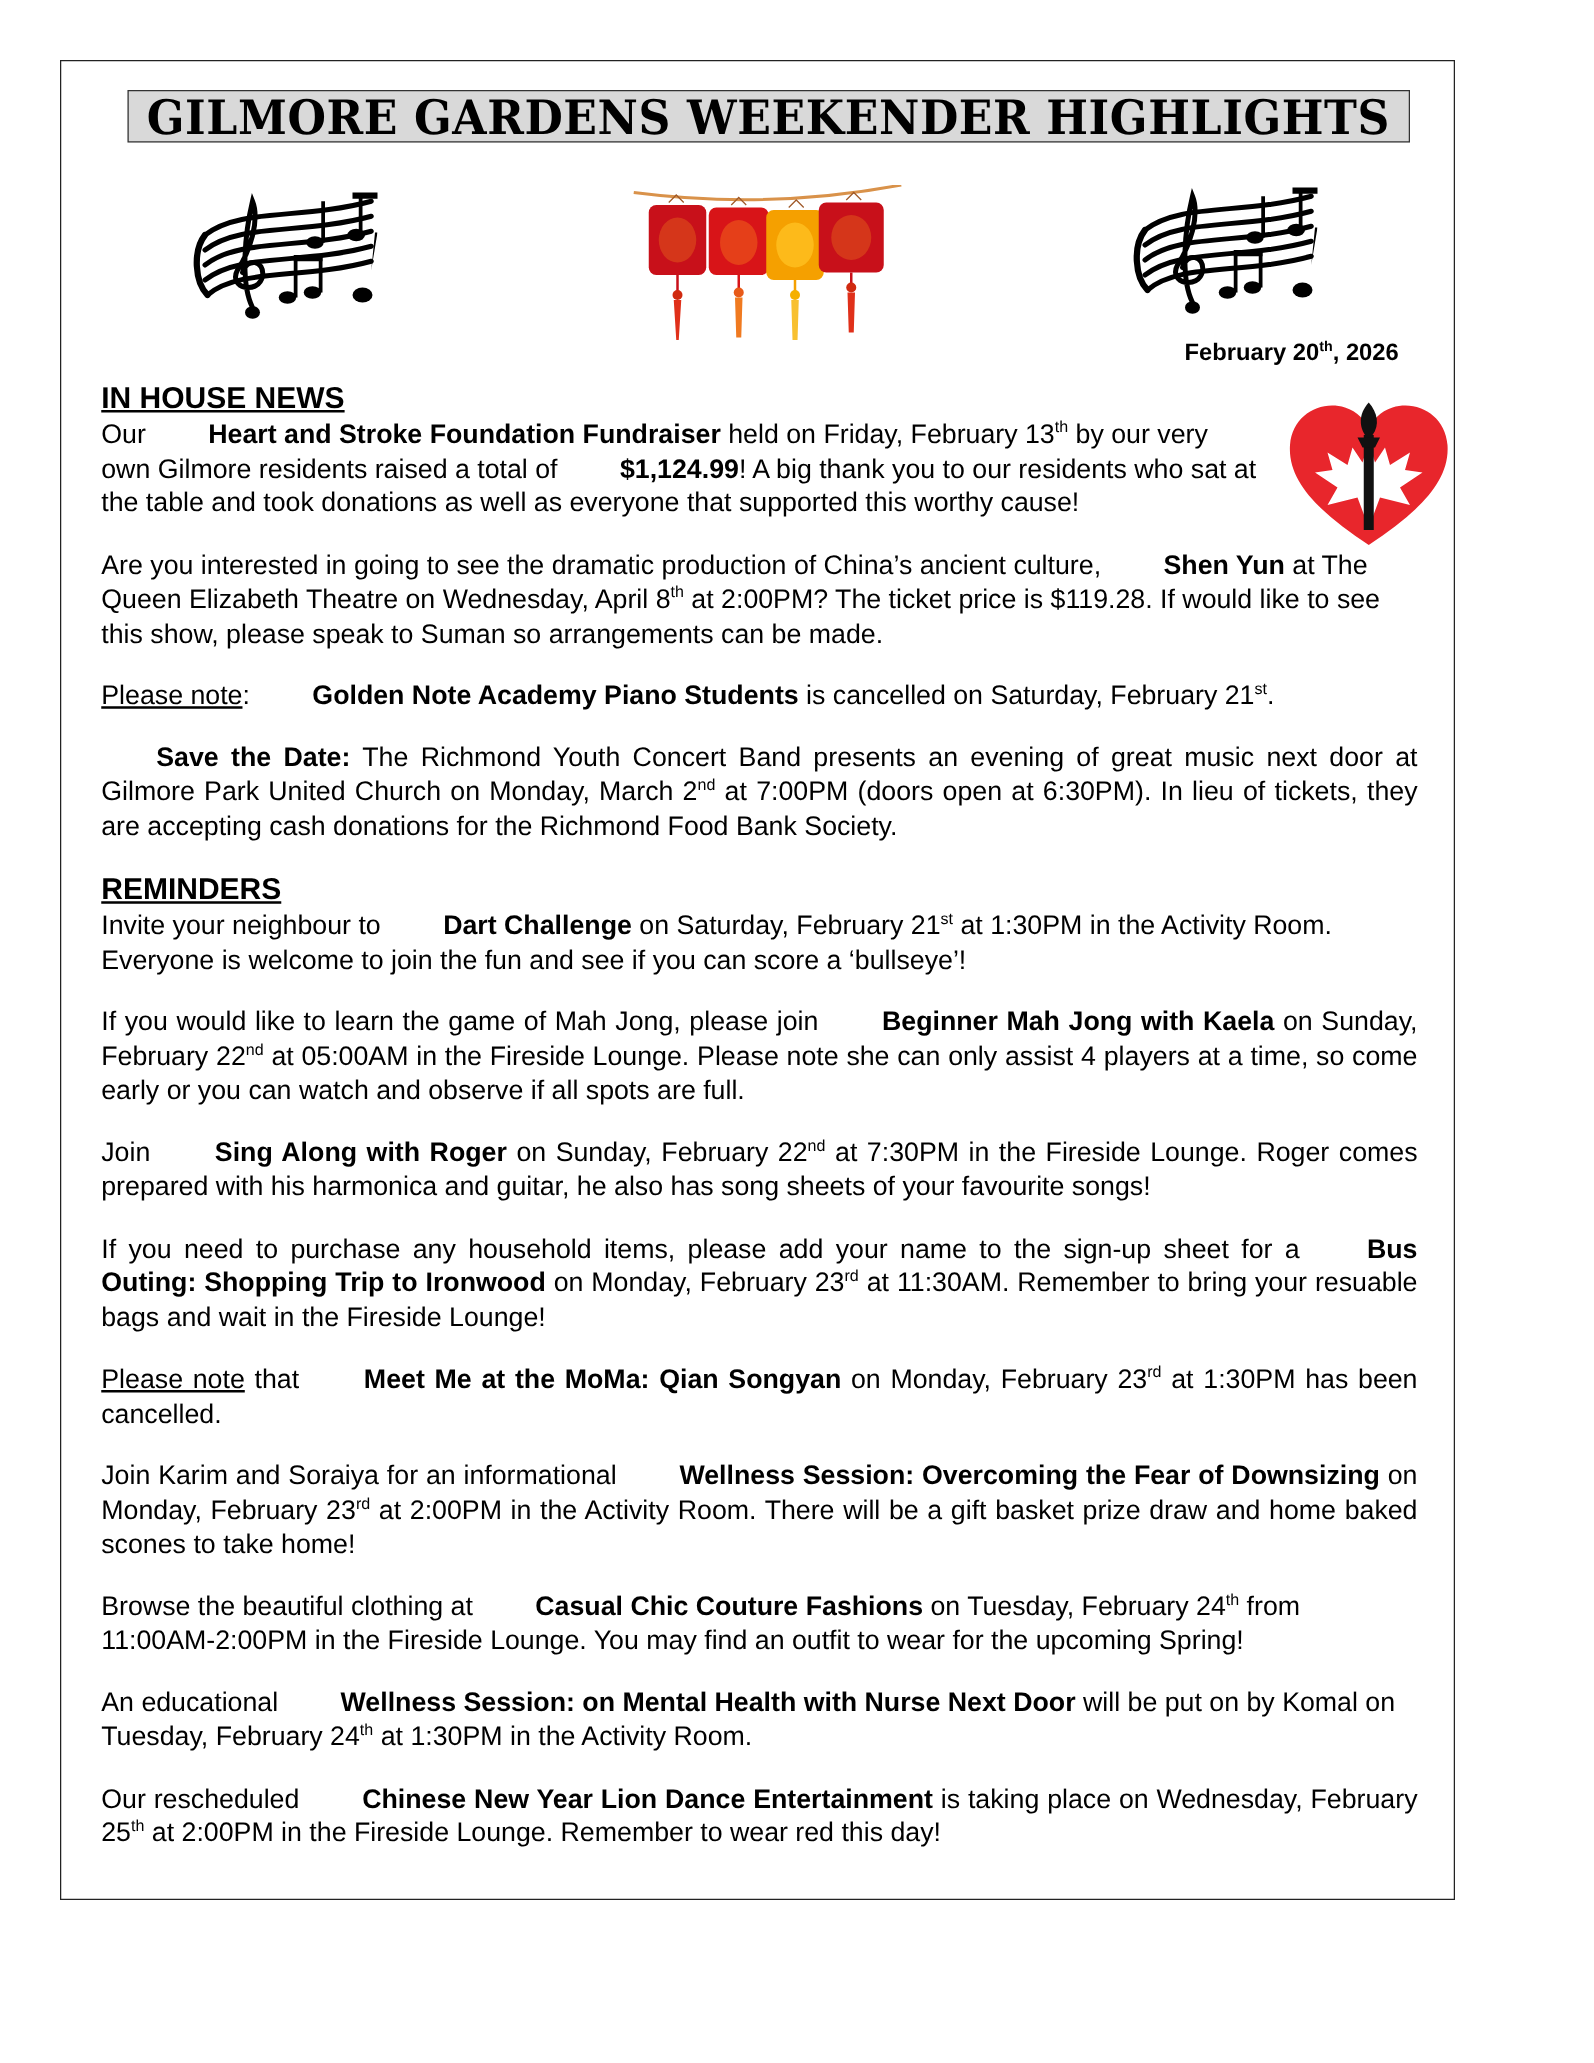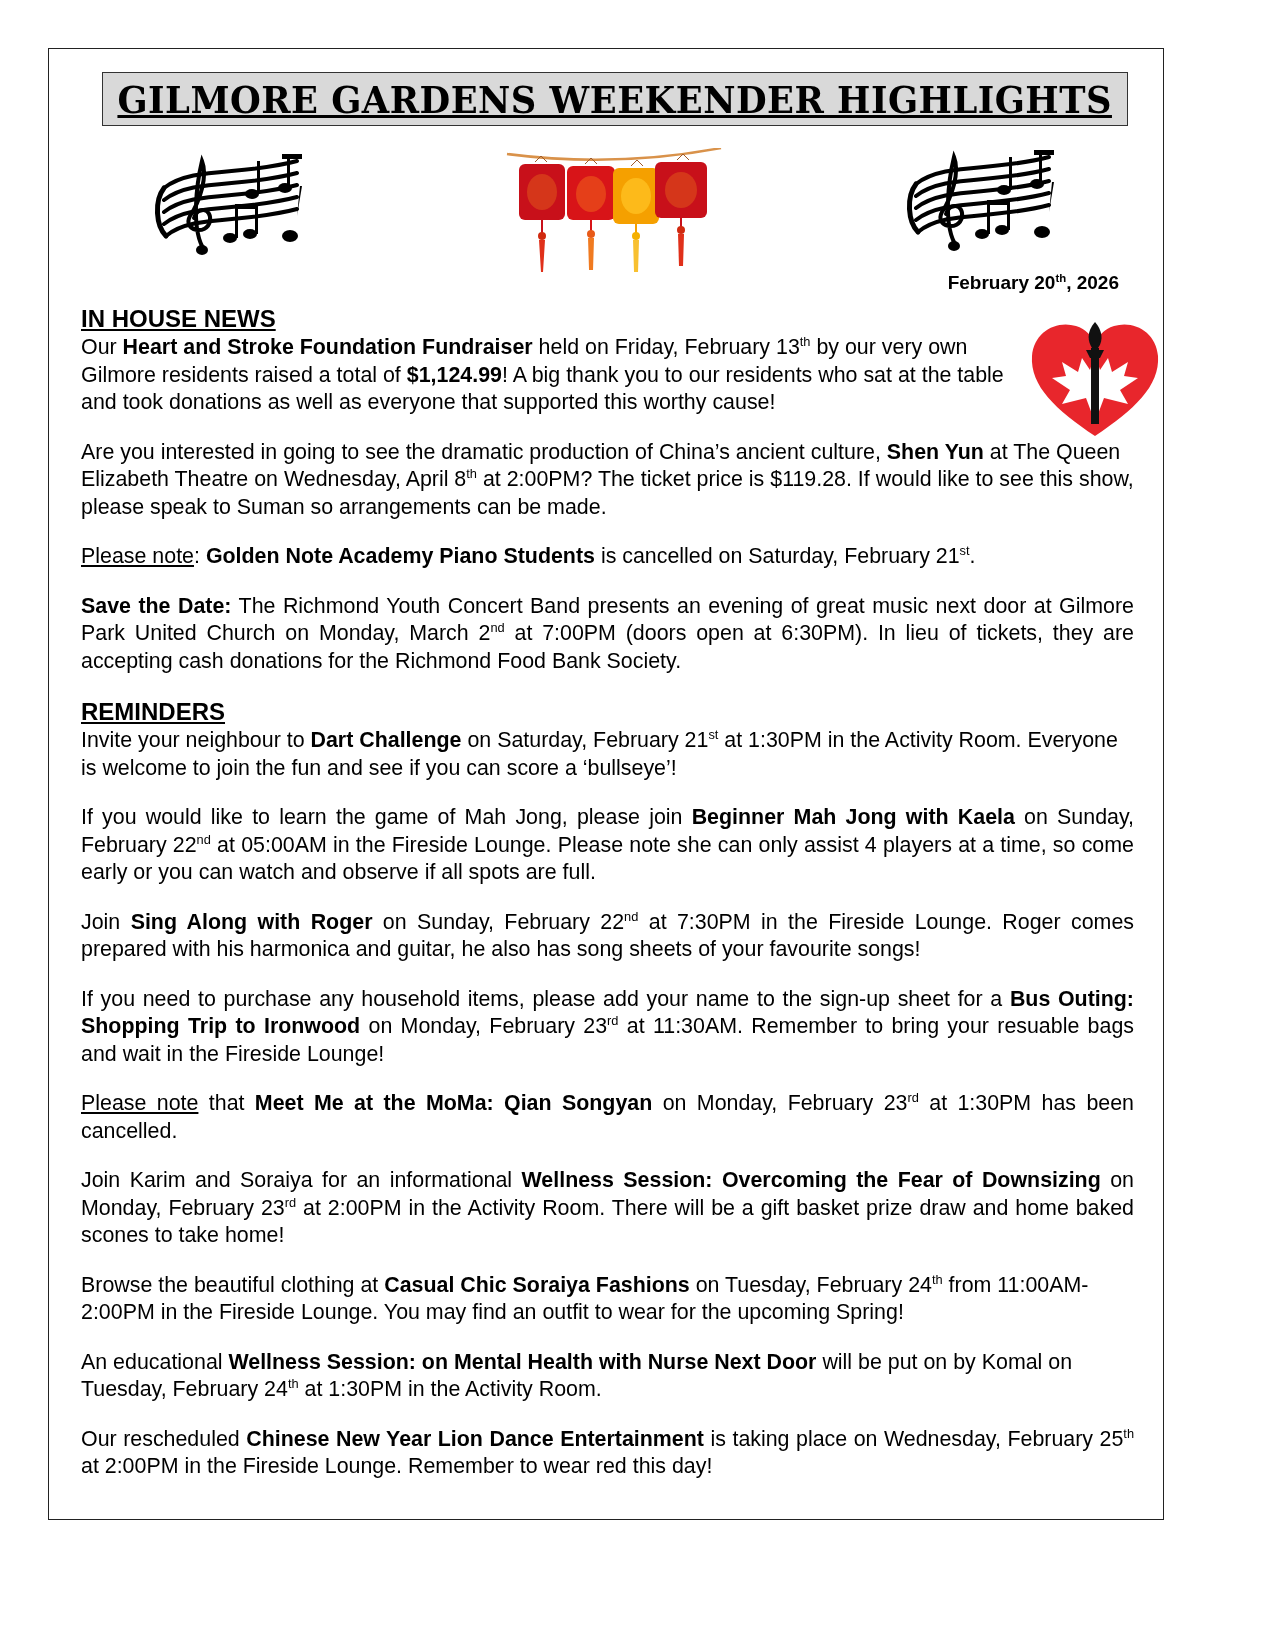--- a/index.html
+++ b/index.html
@@ -1,31 +1,31 @@
 <!DOCTYPE html>
 <html><head>
 <meta charset="utf-8">
 <style>
   html, body { margin: 0; padding: 0; background: #ffffff; }
   body { width: 1275px; height: 1650px; position: relative; font-family: "Liberation Sans", sans-serif; color: #000; }
   .page-border { position: absolute; left: 48px; top: 48px; width: 1116px; height: 1472px; border: 1.5px solid #222; box-sizing: border-box; }
-  .title-box { position: absolute; left: 102px; top: 72px; width: 1026px; height: 54px; background: #d9d9d9; border: 1.5px solid #333; box-sizing: border-box; display: flex; align-items: center; justify-content: center; text-decoration: underline; }
+  .title-box { position: absolute; left: 102px; top: 72px; width: 1026px; height: 42px; background: #d9d9d9; border: 1.5px solid #333; box-sizing: border-box; display: flex; align-items: center; justify-content: center; }
   .title-box h1 { margin: 0; font-family: "DejaVu Serif", serif; font-weight: bold; font-size: 38px; letter-spacing: 0.5px; transform: scaleX(0.93); white-space: nowrap; }
   .art { position: absolute; }
   .art svg { display: block; }
   .date { position: absolute; right: 156px; top: 272px; font-weight: bold; font-size: 19px; white-space: nowrap; }
   .date sup, .content sup { font-size: 0.6em; line-height: 0; vertical-align: super; }
   .heart { position: absolute; left: 1026px; top: 318px; width: 138px; height: 126px; }
   .content { position: absolute; left: 81px; top: 304px; width: 1053px; font-size: 21.4px; line-height: 27.5px; }
   .content h2 { margin: 0; font-size: 24px; font-weight: bold; line-height: 30px; text-decoration: underline; }
   .content p { margin: 0 0 22px 0; }
   .content .narrow { width: 930px; }
   .content .justify { text-align: justify; }
   .u { text-decoration: underline; }
-  b { font-weight: bold; }
+  b { font-weight: bold; margin-left: 44px; }
 </style>
 </head>
 <body>
 
 <div class="page-border"></div>
 
 <div class="title-box">
   <h1>GILMORE GARDENS WEEKENDER HIGHLIGHTS</h1>
 </div>
 
@@ -155,18 +155,18 @@
   <p class="justify"><span>If you would like to learn the game of Mah Jong, please join </span><b>Beginner Mah Jong with Kaela</b><span> on Sunday, February 22</span><sup>nd</sup><span> at 05:00AM in the Fireside Lounge. Please note she can only assist 4 players at a time, so come early or you can watch and observe if all spots are full.</span></p>
 
   <p class="justify"><span>Join </span><b>Sing Along with Roger</b><span> on Sunday, February 22</span><sup>nd</sup><span> at 7:30PM in the Fireside Lounge. Roger comes prepared with his harmonica and guitar, he also has song sheets of your favourite songs!</span></p>
 
   <p class="justify"><span>If you need to purchase any household items, please add your name to the sign-up sheet for a </span><b>Bus Outing: Shopping Trip to Ironwood</b><span> on Monday, February 23</span><sup>rd</sup><span> at 11:30AM. Remember to bring your resuable bags and wait in the Fireside Lounge!</span></p>
 
   <p class="justify"><span class="u">Please note</span><span> that </span><b>Meet Me at the MoMa: Qian Songyan</b><span> on Monday, February 23</span><sup>rd</sup><span> at 1:30PM has been cancelled.</span></p>
 
   <p class="justify"><span>Join Karim and Soraiya for an informational </span><b>Wellness Session: Overcoming the Fear of Downsizing</b><span> on Monday, February 23</span><sup>rd</sup><span> at 2:00PM in the Activity Room. There will be a gift basket prize draw and home baked scones to take home!</span></p>
 
-  <p><span>Browse the beautiful clothing at </span><b>Casual Chic Soraiya Fashions</b><span> on Tuesday, February 24</span><sup>th</sup><span> from 11:00AM-2:00PM in the Fireside Lounge. You may find an outfit to wear for the upcoming Spring!</span></p>
+  <p><span>Browse the beautiful clothing at </span><b>Casual Chic Couture Fashions</b><span> on Tuesday, February 24</span><sup>th</sup><span> from 11:00AM-2:00PM in the Fireside Lounge. You may find an outfit to wear for the upcoming Spring!</span></p>
 
   <p><span>An educational </span><b>Wellness Session: on Mental Health with Nurse Next Door</b><span> will be put on by Komal on Tuesday, February 24</span><sup>th</sup><span> at 1:30PM in the Activity Room.</span></p>
 
   <p class="justify"><span>Our rescheduled </span><b>Chinese New Year Lion Dance Entertainment</b><span> is taking place on Wednesday, February 25</span><sup>th</sup><span> at 2:00PM in the Fireside Lounge. Remember to wear red this day!</span></p>
 </div>
 
 </body></html>

